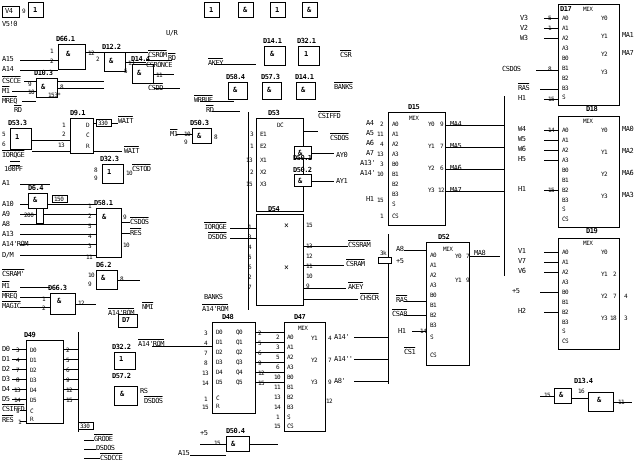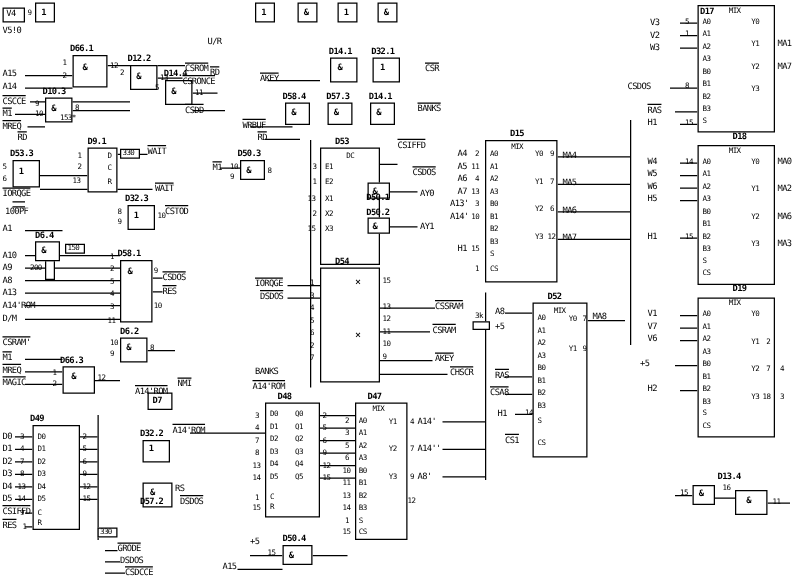--- a/index.html
+++ b/index.html
@@ -187,21 +187,21 @@
     <span class="txt chip-title" style="left: 70px; top: 110px;">D9.1</span>
     <span class="txt chip-title" style="left: 8px; top: 120px;">D53.3</span>
     <span class="txt chip-title" style="left: 100px; top: 156px;">D32.3</span>
     <span class="txt chip-title" style="left: 28px; top: 185px;">D6.4</span>
     <span class="txt chip-title" style="left: 94px; top: 200px;">D58.1</span>
     <span class="txt chip-title" style="left: 96px; top: 262px;">D6.2</span>
     <span class="txt chip-title" style="left: 48px; top: 285px;">D66.3</span>
     <span class="txt chip-title" style="left: 24px; top: 332px;">D49</span>
     <span class="txt chip-title" style="left: 122px; top: 317px;">D7</span>
     <span class="txt chip-title" style="left: 112px; top: 344px;">D32.2</span>
-    <span class="txt chip-title" style="left: 112px; top: 398px;">D57.2</span>
+    <span class="txt chip-title" style="left: 112px; top: 373px;">D57.2</span>
     <span class="txt chip-title" style="left: 226px; top: 428px;">D50.4</span>
     <span class="txt chip-title" style="left: 263px; top: 38px;">D14.1</span>
     <span class="txt chip-title" style="left: 297px; top: 38px;">D32.1</span>
     <span class="txt chip-title" style="left: 226px; top: 74px;">D58.4</span>
     <span class="txt chip-title" style="left: 261px; top: 74px;">D57.3</span>
     <span class="txt chip-title" style="left: 295px; top: 74px;">D14.1</span>
     <span class="txt chip-title" style="left: 190px; top: 120px;">D50.3</span>
     <span class="txt chip-title" style="left: 268px; top: 110px;">D53</span>
     <span class="txt chip-title" style="left: 293px; top: 123px; margin-top: 32px;">D50.1</span>
     <span class="txt chip-title" style="left: 293px; top: 167px;">D50.2</span>

